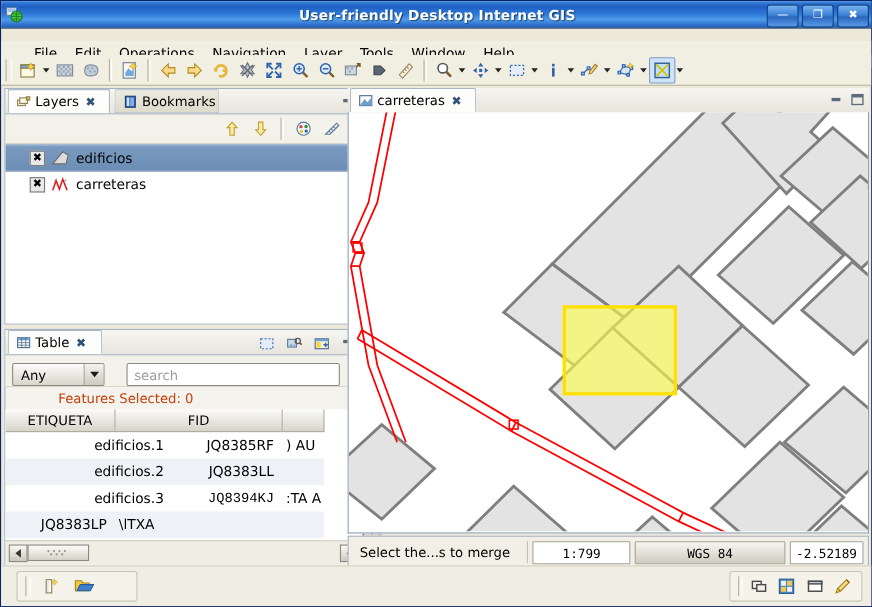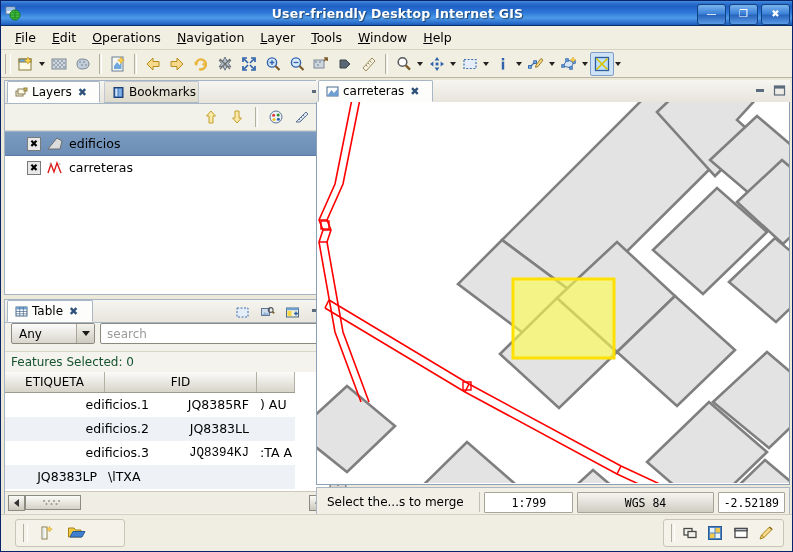--- a/index.html
+++ b/index.html
@@ -45,24 +45,24 @@
     cursor: pointer;
   }
   .win-btn span {
     position: absolute; left: 0; right: 0; top: 0; bottom: 0;
     color: #fff; font-size: 10px; line-height: 17px; text-align: center;
     font-family: "DejaVu Sans", sans-serif;
   }
 
   
   .menubar {
-    position: absolute; left: 0; top: 25px; width: 793px; height: 24px;
+    position: absolute; left: 0; top: 36px; width: 793px; height: 24px;
     background: #f1efe2;
     border-bottom: 1px solid #d9d5c3;
-    display: flex; align-items: center; padding-left: 6px;
+    display: flex; align-items: center; padding-left: 22px;
     box-sizing: border-box;
   }
   .menu-item {
     font-size: 12.5px; color: #000; padding: 2px 8px; cursor: default;
     white-space: nowrap;
   }
   .menu-item .u { text-decoration: underline; }
 
   
   .toolbar {
@@ -145,43 +145,43 @@
   }
   .chk {
     width: 12px; height: 12px; background: #e8e8e8;
     border: 1px solid #7a7a7a; position: relative; flex: none;
     display: inline-flex; align-items: center; justify-content: center;
     font-size: 10px; line-height: 10px; color: #000;
   }
 
   
   .tbl-toolbar {
-    height: 28px; background: #f2f1ea; display: flex; align-items: flex-start;
-    padding: 0 6px; gap: 5px; border-bottom: 1px solid #dad6c8;
+    height: 28px; background: #f2f1ea; display: flex; align-items: flex-end;
+    padding: 0 6px; gap: 20px; border-bottom: 1px solid #dad6c8;
   }
   .combo {
     height: 21px; min-width: 78px; display: flex; align-items: center;
     background: linear-gradient(to bottom,#fcfcfc,#d9d6cc);
     border: 1px solid #8c8a80; border-radius: 2px;
     font-size: 12px; padding-left: 7px; box-sizing: border-box; cursor: pointer;
     color: #000;
   }
   .combo .arrowbox {
     margin-left: auto; width: 17px; height: 19px;
     border-left: 1px solid #a9a79c;
     display: flex; align-items: center; justify-content: center;
     background: linear-gradient(to bottom,#f3f2ec,#cecbc0);
   }
   .searchbox {
     flex: 1; height: 21px; background: #fff;
     border: 1px solid #8c8a80; border-radius: 2px;
     font-size: 12px; color: #9b9b9b; padding: 0 6px;
     display: flex; align-items: center; box-sizing: border-box;
   }
-  .feat-sel { font-size: 12px; padding: 3px 12px 3px 6px; color: #14532d; background: #f4f3ee; }
+  .feat-sel { font-size: 12px; padding: 3px 12px 3px 6px; color: #c2410c; background: #f4f3ee; margin-left: 42px; }
 
   .grid-wrap { background: #fff; position: relative; overflow: hidden; }
   .grid-head {
     display: flex; height: 20px;
     background: linear-gradient(to bottom,#fbfbf9,#d7d4c9);
     border-bottom: 1px solid #9d9a8e;
   }
   .gh {
     font-size: 12px; text-align: center; line-height: 20px;
     border-right: 1px solid #b3b0a4; color: #000;

